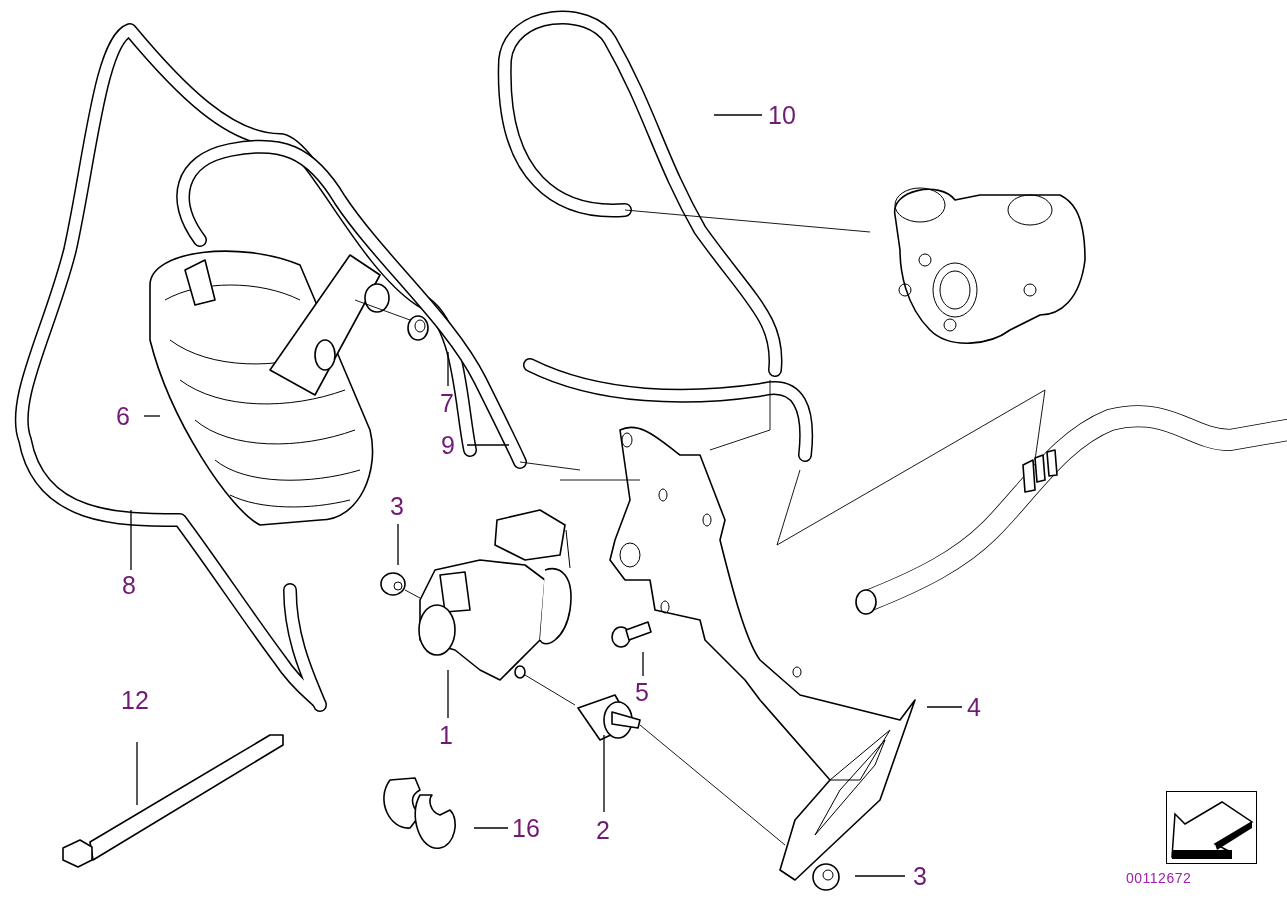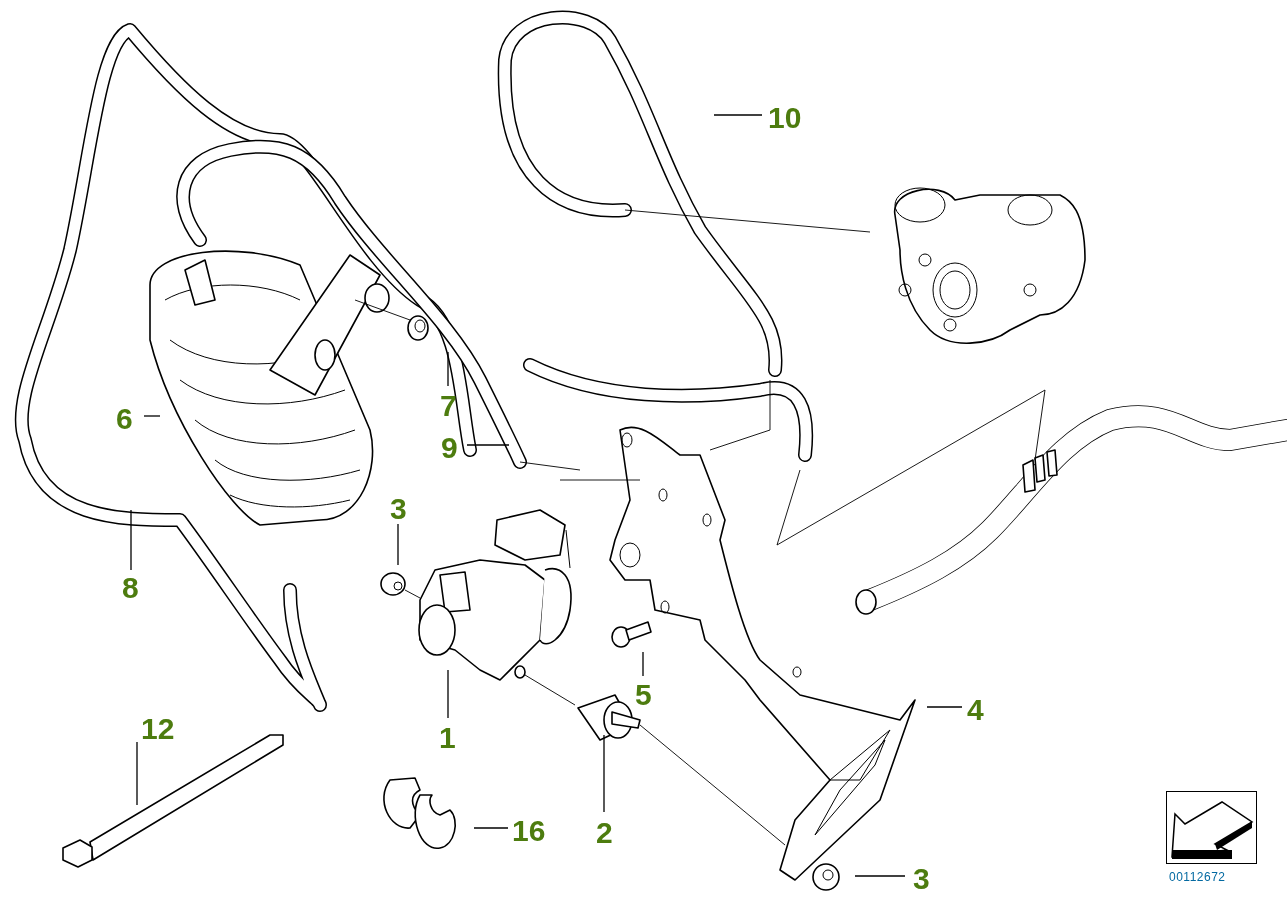--- a/index.html
+++ b/index.html
@@ -7,24 +7,24 @@
          font-family:"Liberation Sans", sans-serif; }
   #diagram { position:absolute; left:0; top:0; width:1287px; height:910px; }
   .hose { fill:none; stroke:#000; stroke-width:14; stroke-linecap:round; stroke-linejoin:round; }
   .hose-in { fill:none; stroke:#fff; stroke-width:11; stroke-linecap:round; stroke-linejoin:round; }
   .thin-hose { fill:none; stroke:#000; stroke-width:22; stroke-linecap:round; stroke-linejoin:round; }
   .thin-hose-in { fill:none; stroke:#fff; stroke-width:20.5; stroke-linecap:round; stroke-linejoin:round; }
   .part { fill:#fff; stroke:#000; stroke-width:1.6; stroke-linejoin:round; }
   .detail { fill:none; stroke:#000; stroke-width:1; }
   .dash { fill:none; stroke:#000; stroke-width:0.9; }
   .leader { stroke:#000; stroke-width:1.3; }
-  .callout { position:absolute; font-weight:bold; font-size:30px; color:#4d7c0f; line-height:1; }
+  .callout { position:absolute; font-weight:normal; font-size:25px; color:#701a75; line-height:1; }
   #nav-icon { position:absolute; left:1166px; top:791px; width:89px; height:71px;
               border:1.5px solid #000; background:#fff; cursor:pointer; }
-  #diagram-id { position:absolute; left:1169px; top:870px; font-size:12px; letter-spacing:0.5px; color:#0369a1; }
+  #diagram-id { position:absolute; left:1126px; top:870px; font-size:14px; letter-spacing:0.5px; color:#a21caf; }
 </style>
 </head>
 <body>
 
 <svg id="diagram" viewBox="0 0 1287 910" xmlns="http://www.w3.org/2000/svg">
 
   <g>
     <path class="hose" d="M470,450 C460,400 460,320 420,300 C360,260 310,140 280,140 C230,140 180,90 130,30 C100,40 90,160 70,250 C50,330 10,400 25,440 C40,520 120,520 180,520 C210,560 250,620 280,660 C300,690 320,700 320,705 C310,680 290,640 290,590"></path>
     <path class="hose-in" d="M470,450 C460,400 460,320 420,300 C360,260 310,140 280,140 C230,140 180,90 130,30 C100,40 90,160 70,250 C50,330 10,400 25,440 C40,520 120,520 180,520 C210,560 250,620 280,660 C300,690 320,700 320,705 C310,680 290,640 290,590"></path>
   </g>
@@ -167,21 +167,21 @@
 <div class="callout" style="left:390px; top:494px;">3</div>
 <div class="callout" style="left:913px; top:864px;">3</div>
 <div class="callout" style="left:967px; top:695px;">4</div>
 <div class="callout" style="left:635px; top:680px;">5</div>
 <div class="callout" style="left:116px; top:404px;">6</div>
 <div class="callout" style="left:440px; top:391px;">7</div>
 <div class="callout" style="left:122px; top:573px;">8</div>
 <div class="callout" style="left:441px; top:433px;">9</div>
 <div class="callout" style="left:768px; top:103px;">10</div>
 <div class="callout" style="left:512px; top:816px;">16</div>
-<div class="callout" style="left:121px; top:714px;margin-left:20px;">12</div>
+<div class="callout" style="left:121px; top:688px;">12</div>
 
 <div id="nav-icon">
   <svg width="89" height="71" viewBox="0 0 89 71">
     <path d="M8,22 L18,32 L55,10 L85,30 L48,52 L60,58 L5,65 Z" fill="#fff" stroke="#000" stroke-width="1.5"></path>
     <path d="M85,30 L85,36 L50,58 L48,52 Z" fill="#000"></path>
     <rect x="5" y="58" width="60" height="9" fill="#000"></rect>
   </svg>
 </div>
 <div id="diagram-id">00112672</div>
 

